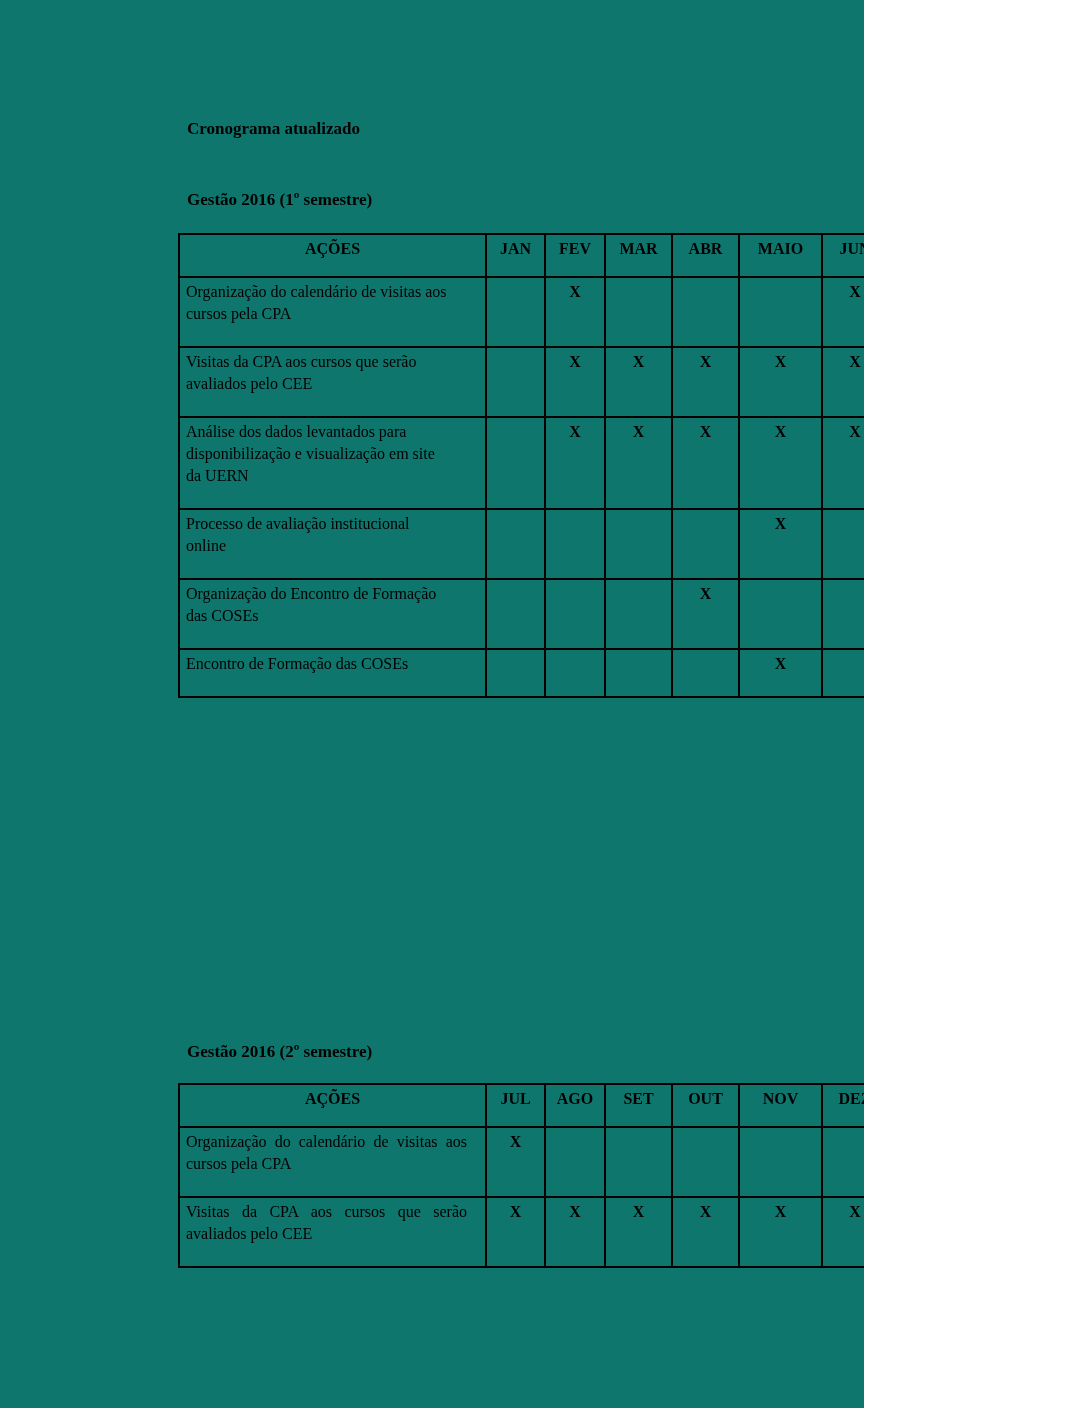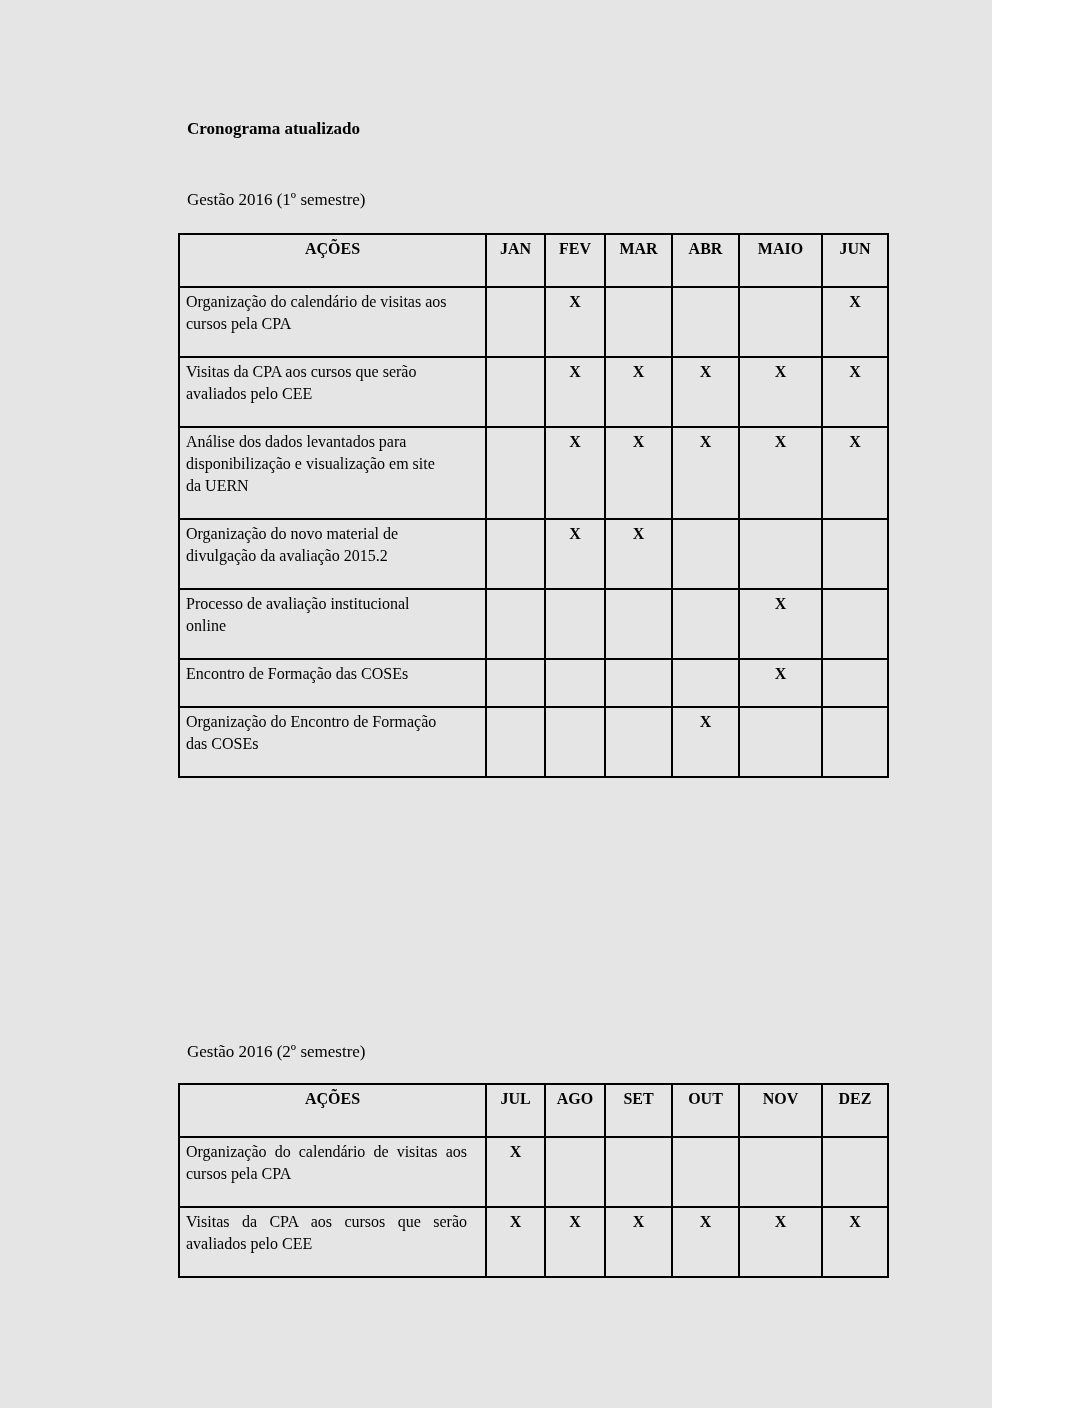--- a/index.html
+++ b/index.html
@@ -4,39 +4,39 @@
 <style>
   html, body {
     margin: 0;
     padding: 0;
     background: #ffffff;
     color: #000000;
     font-family: "Liberation Serif", serif;
   }
   .page {
     position: relative;
-    width: 992px;
+    width: 864px;
     height: 1408px;
-    background: #e5e5e5;
+    background: #0f766e;
     overflow: hidden;
   }
   .doc-title {
     position: absolute;
     left: 187px;
     top: 118px;
     font-size: 17px;
     font-weight: bold;
     line-height: 22px;
     margin: 0;
   }
   .section-heading {
     position: absolute;
     left: 187px;
     font-size: 17px;
-    font-weight: normal;
+    font-weight: bold;
     line-height: 22px;
     margin: 0;
   }
   .section-heading.sem1 { top: 189px; }
   .section-heading.sem2 { top: 1041px; text-align: right; }
 
   table.schedule {
     position: absolute;
     left: 178px;
     width: 711px;
@@ -50,21 +50,21 @@
   table.schedule td {
     border: 2px solid #000000;
     vertical-align: top;
     font-size: 16px;
     line-height: 22px;
     overflow: hidden;
   }
   table.schedule th {
     font-weight: bold;
     text-align: center;
-    padding: 3px 2px 26px 2px;
+    padding: 3px 2px 16px 2px;
   }
   td.action-cell {
     text-align: left;
     padding: 3px 32px 21px 6px;
   }
   table.t2 td.action-cell {
     text-align: justify;
     padding: 3px 18px 21px 6px;
   }
   td.mark-cell {
@@ -125,53 +125,44 @@
         <tr>
           <td class="action-cell">Análise dos dados levantados para disponibilização e visualização em site da UERN</td>
           <td class="mark-cell"></td>
           <td class="mark-cell">X</td>
           <td class="mark-cell">X</td>
           <td class="mark-cell">X</td>
           <td class="mark-cell">X</td>
           <td class="mark-cell">X</td>
         </tr>
         <tr>
-          <td class="action-cell">Organização do novo material de divulgação da avaliação 2015.2</td>
-          <td class="mark-cell"></td>
-          <td class="mark-cell">X</td>
-          <td class="mark-cell">X</td>
-          <td class="mark-cell"></td>
-          <td class="mark-cell"></td>
-          <td class="mark-cell"></td>
-        </tr>
-        <tr>
           <td class="action-cell">Processo de avaliação institucional online</td>
           <td class="mark-cell"></td>
           <td class="mark-cell"></td>
           <td class="mark-cell"></td>
           <td class="mark-cell"></td>
           <td class="mark-cell">X</td>
           <td class="mark-cell"></td>
         </tr>
         <tr>
+          <td class="action-cell">Organização do Encontro de Formação das COSEs</td>
+          <td class="mark-cell"></td>
+          <td class="mark-cell"></td>
+          <td class="mark-cell"></td>
+          <td class="mark-cell">X</td>
+          <td class="mark-cell"></td>
+          <td class="mark-cell"></td>
+        </tr>
+        <tr>
           <td class="action-cell">Encontro de Formação das COSEs</td>
           <td class="mark-cell"></td>
           <td class="mark-cell"></td>
           <td class="mark-cell"></td>
           <td class="mark-cell"></td>
           <td class="mark-cell">X</td>
-          <td class="mark-cell"></td>
-        </tr>
-        <tr>
-          <td class="action-cell">Organização do Encontro de Formação das COSEs</td>
-          <td class="mark-cell"></td>
-          <td class="mark-cell"></td>
-          <td class="mark-cell"></td>
-          <td class="mark-cell">X</td>
-          <td class="mark-cell"></td>
           <td class="mark-cell"></td>
         </tr>
       </tbody>
   </table>
 
   <h2 class="section-heading sem2">Gestão 2016 (2º semestre)</h2>
 
   <table class="schedule t2">
     <colgroup>
       <col style="width:307px">

